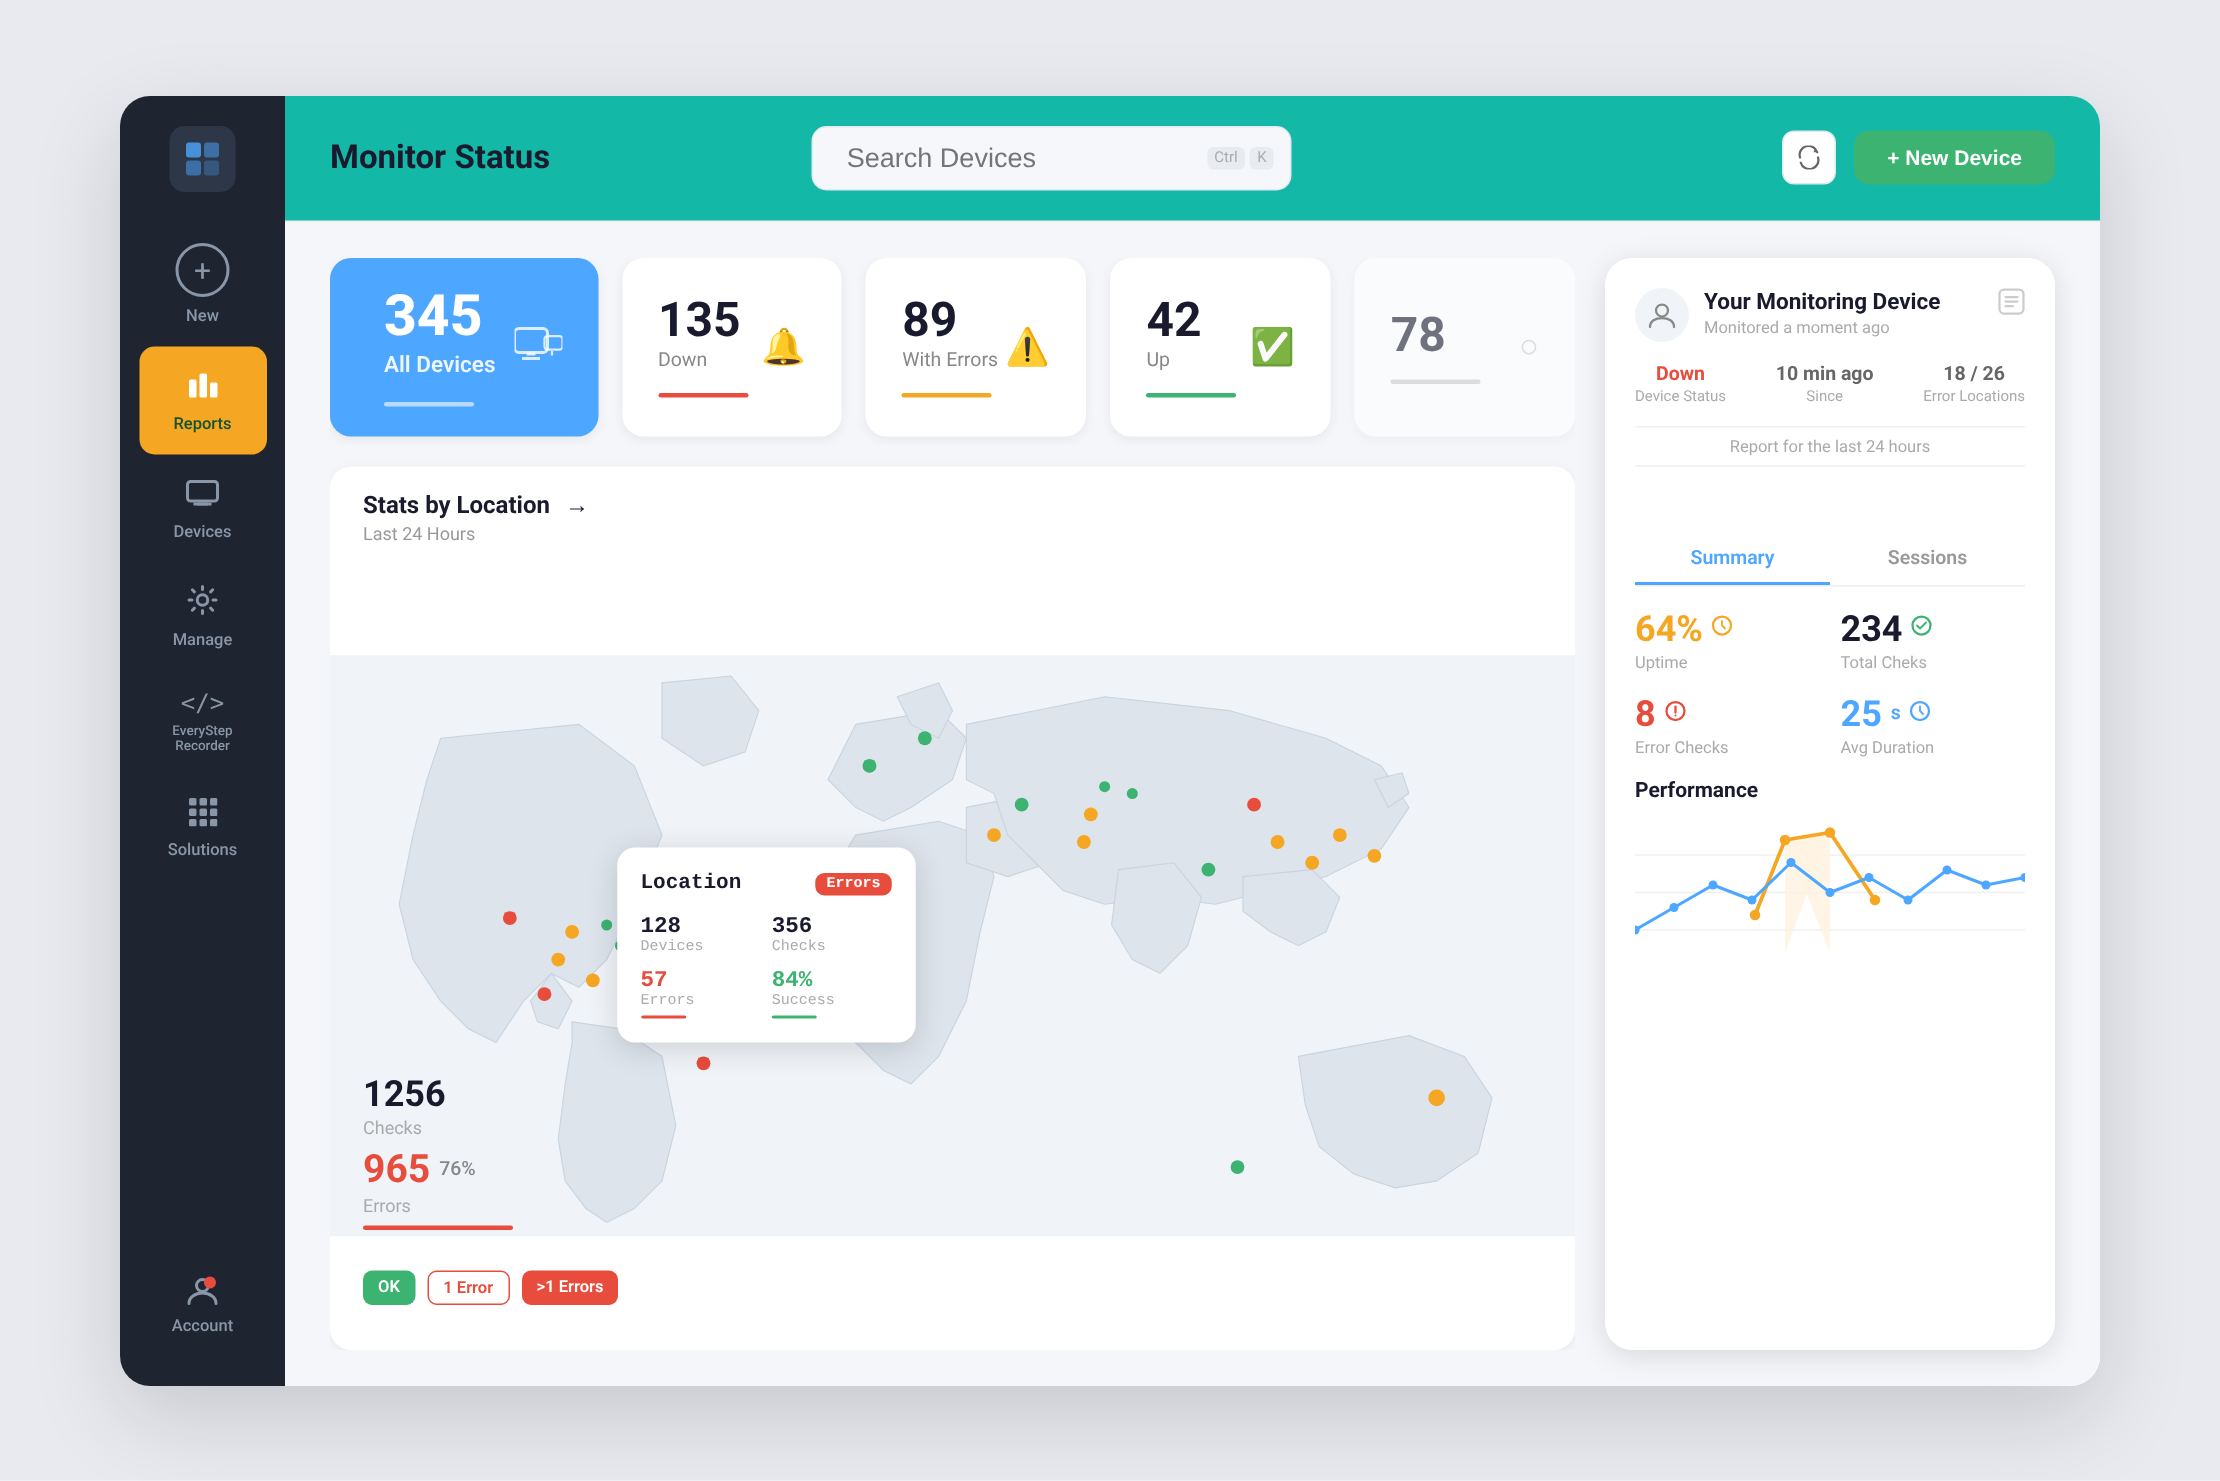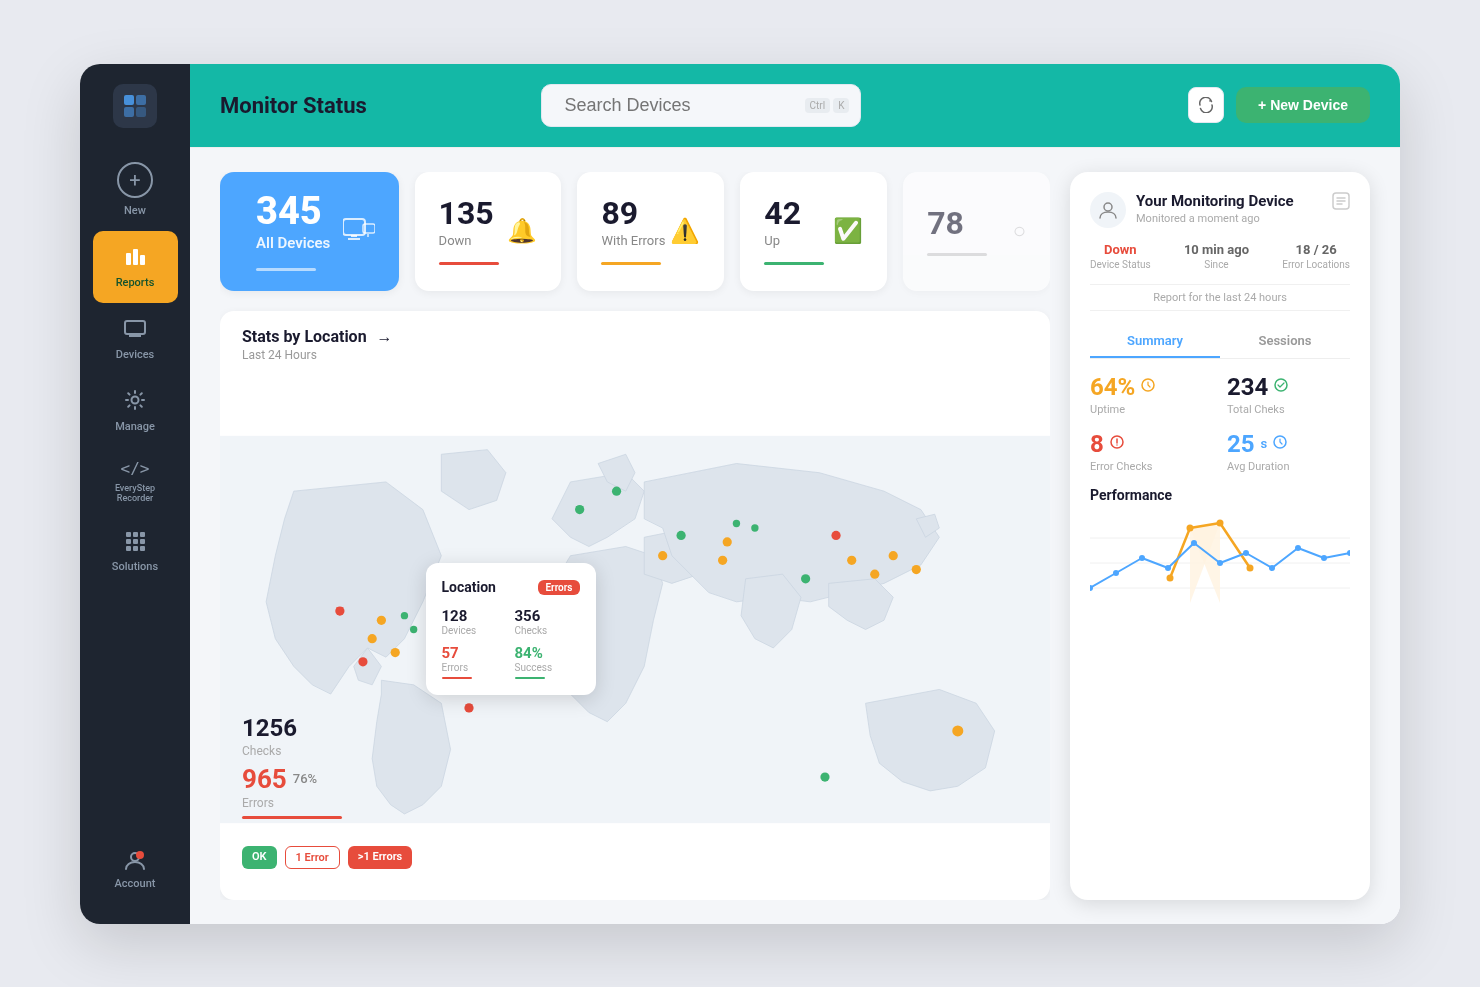--- a/index.html
+++ b/index.html
@@ -361,22 +361,23 @@
     
     .location-popup {
       position: absolute;
       top: 50%;
       left: 35%;
       transform: translate(-50%, -50%);
       background: white;
       border-radius: 12px;
       padding: 16px;
       box-shadow: 0 4px 20px rgba(0,0,0,0.15);
-      width: 170px;
+      width: 199px;
       z-index: 10;
+      font-family: Liberation Mono, monospace;
     }
 
     .popup-header {
       display: flex;
       align-items: center;
       justify-content: space-between;
       margin-bottom: 12px;
     }
 
     .popup-title {
@@ -513,20 +514,21 @@
 
     .tab {
       flex: 1;
       text-align: center;
       padding: 8px 0;
       font-size: 13px;
       font-weight: 600;
       cursor: pointer;
       color: #999;
       border-bottom: 2px solid transparent;
+      margin-top: 32px;
     }
 
     .tab.active {
       color: #4da6ff;
       border-bottom-color: #4da6ff;
     }
 
     .metrics-grid {
       display: grid;
       grid-template-columns: 1fr 1fr;

